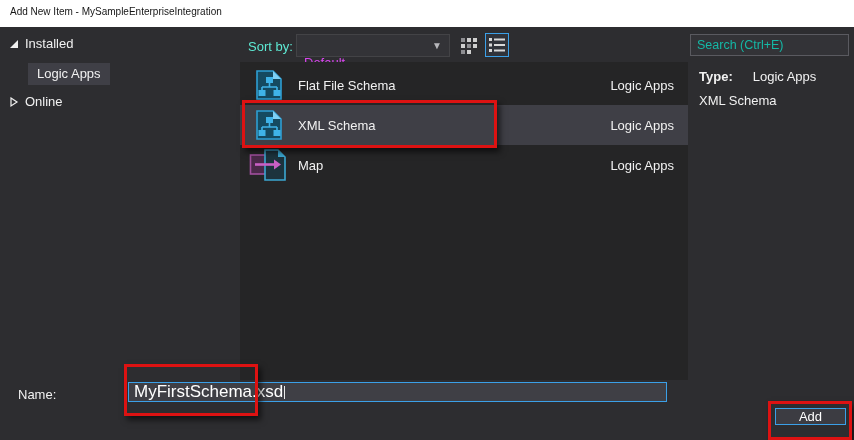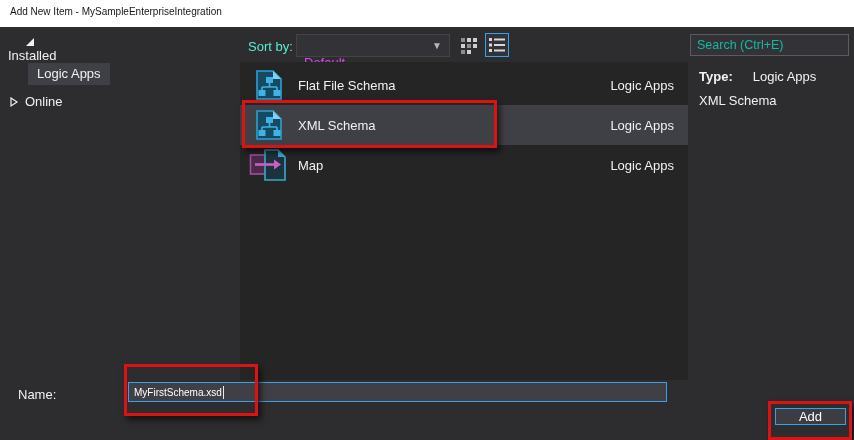--- a/index.html
+++ b/index.html
@@ -7,21 +7,21 @@
     position:relative;width:854px;height:440px;overflow:hidden;
     background:#2d2d30;font-family:"Liberation Sans",sans-serif;
     -webkit-font-smoothing:antialiased;color:#f1f1f1;
   }
   
   .titlebar{position:absolute;left:0;top:0;width:854px;height:27px;background:#ffffff;}
   .titlebar .title{position:absolute;left:10px;top:6px;font-size:10px;color:#161616;}
   
   .tree-row{position:absolute;display:flex;align-items:center;font-size:13px;color:#f1f1f1;}
   .tree-glyph{width:12px;height:12px;margin-right:5px;flex:0 0 12px;}
-  .row-installed{left:8px;top:36px;flex-direction:column;}
+  .row-installed{left:8px;top:36px;}
   .row-online{left:8px;top:94px;}
   .logic-apps{position:absolute;left:28px;top:63px;background:#3f3f46;padding:3px 9px 4px 9px;font-size:13px;color:#f1f1f1;}
   
   .sortby-label{position:absolute;left:248px;top:39px;font-size:13px;color:#5eead4;}
   .sort-dropdown{position:absolute;left:296px;top:34px;width:152px;height:21px;background:#333337;border:1px solid #434346;display:flex;align-items:center;}
   .sort-dropdown .val{font-size:13px;color:#d946ef;padding-left:7px;flex:1;margin-top:34px;}
   .sort-dropdown .chev{color:#b7b7bb;font-size:10px;padding-right:7px;}
   .view-btn{position:absolute;display:flex;align-items:center;justify-content:center;}
   .btn-grid{left:457px;top:35px;width:24px;height:22px;}
   .btn-list{left:485px;top:33px;width:24px;height:24px;border:1px solid #3ba0e8;background:#30333a;box-sizing:border-box;}
@@ -34,21 +34,21 @@
   .tpl-cat{font-size:13px;color:#f1f1f1;padding-right:14px;}
   
   .search-box{position:absolute;left:690px;top:34px;width:157px;height:20px;background:#333337;border:1px solid #5a5a60;display:flex;align-items:center;}
   .search-box .ph{font-size:12.5px;color:#14b8a6;padding-left:6px;}
   .type-line{position:absolute;left:699px;top:69px;font-size:13px;color:#f1f1f1;}
   .type-line b{font-weight:bold;margin-right:20px;}
   .desc-line{position:absolute;left:699px;top:93px;font-size:13px;color:#f1f1f1;}
   
   .name-label{position:absolute;left:18px;top:387px;font-size:13px;color:#f1f1f1;}
   .name-input{position:absolute;left:128px;top:382px;width:537px;height:18px;background:#3f3f45;border:1px solid #3ba0e8;display:flex;align-items:center;}
-  .name-input .txt{font-size:10px;color:#ffffff;padding-left:5px;}
+  .name-input .txt{font-size:17px;color:#ffffff;padding-left:5px;}
   .caret{display:inline-block;width:1px;height:13px;background:#eaeaea;margin-left:1px;}
   .add-btn{position:absolute;left:775px;top:408px;width:71px;height:17px;background:#3c3c42;border:1px solid #3ba0e8;box-sizing:border-box;display:flex;align-items:center;justify-content:center;font-size:13px;color:#ffffff;}
   
   .annot{position:absolute;border:3px solid #dd1212;box-shadow:3px 4px 6px rgba(0,0,0,0.6);box-sizing:border-box;pointer-events:none;}
   .annot-xml{left:242px;top:100px;width:255px;height:48px;}
   .annot-name{left:124px;top:364px;width:134px;height:52px;}
   .annot-add{left:768px;top:401px;width:84px;height:39px;}
 </style>
 </head>
 <body>

